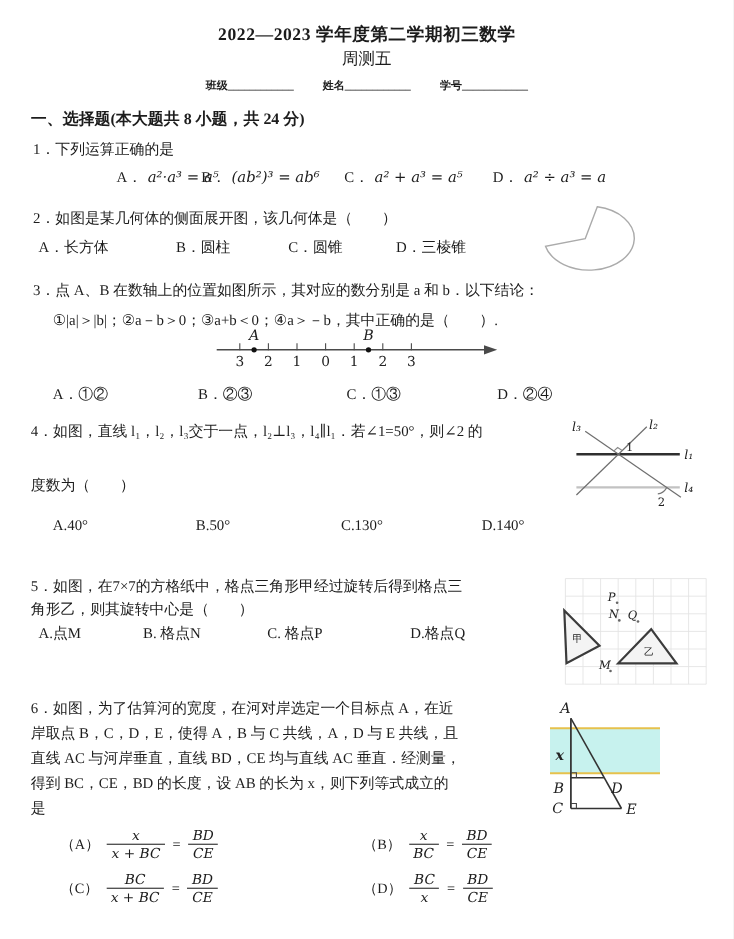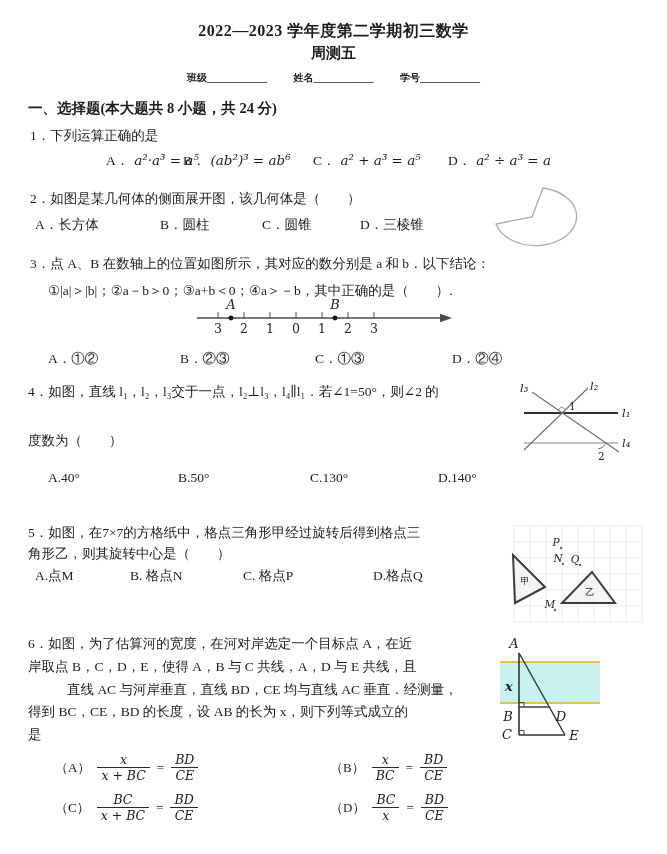--- a/index.html
+++ b/index.html
@@ -6,21 +6,21 @@
   .page{
     position:relative; width:667px; height:854px; margin:0 auto;
     background:#ffffff; color:#1c1c1c;
     font-family:"Liberation Serif","DejaVu Serif",serif;
     font-size:13.5px; overflow:hidden;
   }
   .abs{position:absolute; white-space:nowrap;}
   .center{width:100%; text-align:center;}
   .it{font-style:italic; font-family:"DejaVu Serif",serif;}
   .title1{top:8px; font-size:16px; font-weight:bold; letter-spacing:.5px;margin-top:13px;}
-  .title2{top:44px; font-size:15px; font-weight:bold;}
+  .title2{top:44px; font-size:15px; font-weight:normal;}
   .fields{top:71px; font-size:10px; font-weight:bold;}
   .fields span{margin:0 12px;}
   .section{left:28px; top:99px; font-size:14.5px; font-weight:bold;}
   .stem{font-size:13.5px;}
   .optlabel{margin-right:5px;}
   svg{overflow:visible; font-family:"DejaVu Serif",serif;}
   svg text{fill:#222;}
   .opt6{position:absolute; display:flex; align-items:center; gap:7px; font-size:13px;}
   .frac{display:inline-block; text-align:center; font-style:italic;
         font-family:"DejaVu Serif",serif; font-size:12.5px; line-height:1.2;}
@@ -167,21 +167,21 @@
         <circle cx="65" cy="46" r="1.2"></circle>
       <circle cx="82" cy="47" r="1.2"></circle>
         <circle cx="57" cy="92" r="1.2"></circle>
     </g>
   </svg>
 
   <div class="abs stem" style="left:28px;top:635px;">
     <span>6．</span><span>如图，为了估算河的宽度，在河对岸选定一个目标点 A，在近</span>
   </div>
   <div class="abs stem" style="left:28px;top:658px;">岸取点 B，C，D，E，使得 A，B 与 C 共线，A，D 与 E 共线，且</div>
-  <div class="abs stem" style="left:28px;top:681px;margin-left:39px;">直线 AC 与河岸垂直，直线 BD，CE 均与直线 AC 垂直．经测量，</div>
+  <div class="abs stem" style="left:28px;top:681px;">直线 AC 与河岸垂直，直线 BD，CE 均与直线 AC 垂直．经测量，</div>
   <div class="abs stem" style="left:28px;top:703px;">得到 BC，CE，BD 的长度，设 AB 的长为 x，则下列等式成立的</div>
   <div class="abs stem" style="left:28px;top:726px;">是</div>
   <svg class="abs" style="left:495px;top:633px;" width="118" height="112" viewBox="0 0 118 112">
     <rect x="5" y="29" width="100" height="41" fill="#c7f2ee"></rect>
     <line x1="5" y1="29" x2="105" y2="29" stroke-width="1.8" stroke="#e6c14c"></line>
     <line x1="5" y1="70" x2="105" y2="70" stroke-width="1.8" stroke="#e6c14c"></line>
     <line x1="24" y1="20" x2="24" y2="102" stroke="#333" stroke-width="1.6"></line>
     <line x1="24" y1="20" x2="70" y2="102" stroke="#333" stroke-width="1.4"></line>
     <line x1="24" y1="74" x2="54" y2="74" stroke="#333" stroke-width="1.4"></line>
     <line x1="24" y1="102" x2="70" y2="102" stroke="#333" stroke-width="1.4"></line>

